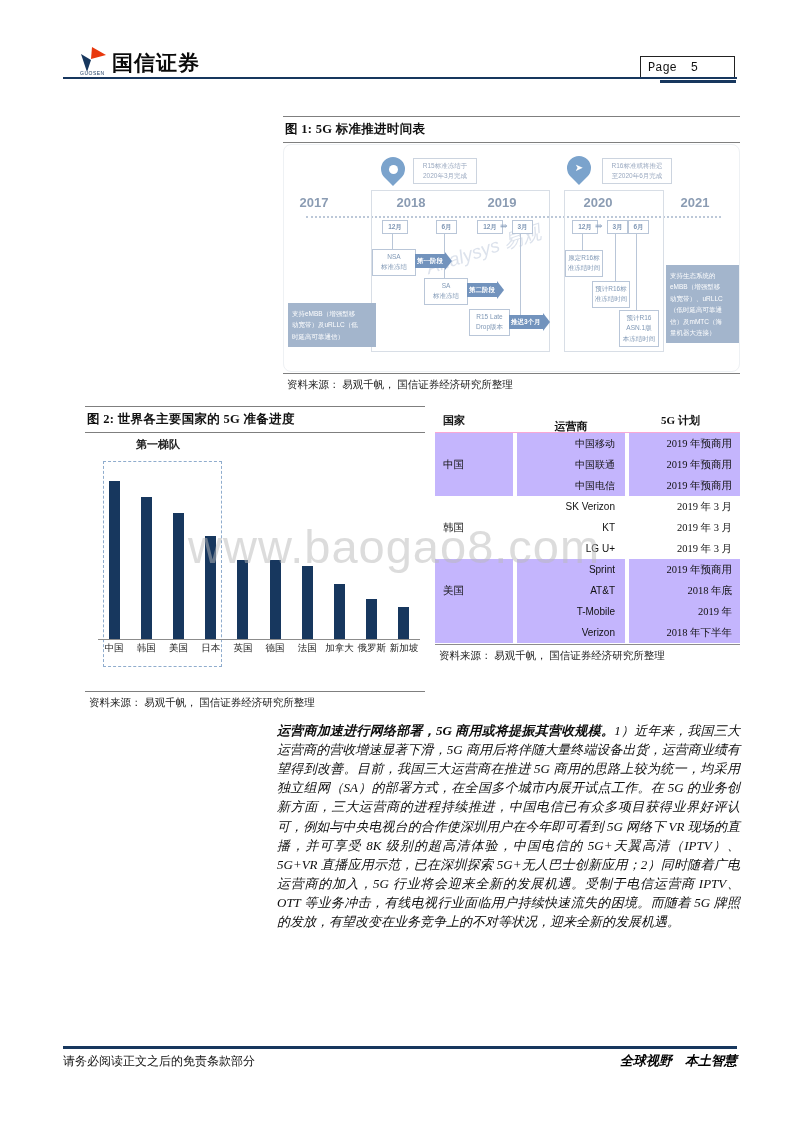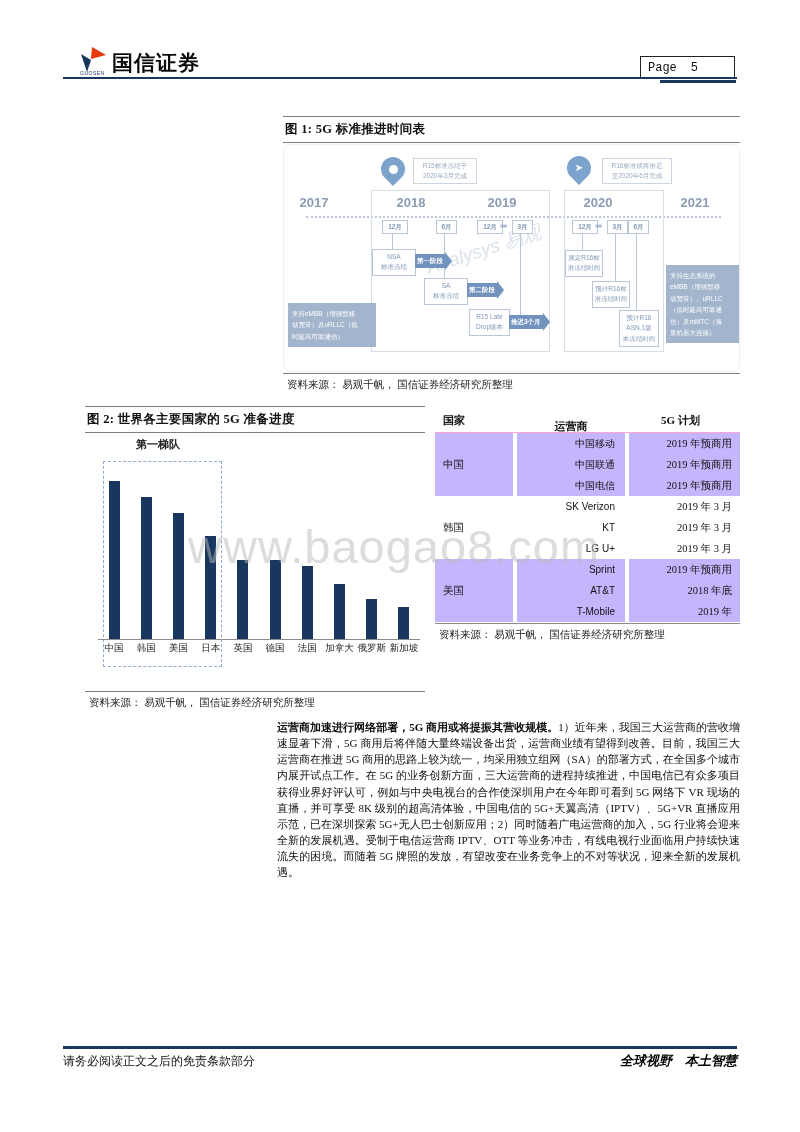--- a/index.html
+++ b/index.html
@@ -65,22 +65,22 @@
   .t-head .h-op{text-align:center;margin-top:13px;}
   .t-head .h-plan{text-align:center;padding-right:8px;}
   .t-row{height:21px;}
   .t-cell{display:flex;align-items:center;font-size:10.5px;background:#fff;}
   .t-cell.shaded{background:#c4b5fd;}
   .t-country{padding-left:8px;}
   .t-op{justify-content:flex-end;padding-right:10px;font-family:"Liberation Sans",sans-serif;font-size:10px;}
   .t-plan{justify-content:flex-end;padding-right:8px;}
   .t-bottom{border-top:1px solid #8c8c8c;margin-top:1px;}
   
-  .body-text{position:absolute;left:277px;top:708px;width:463px;font-size:11px;line-height:1.47;
-             text-align:justify;color:#0d0d0d;}
+  .body-text{position:absolute;left:277px;top:708px;width:463px;font-size:13px;line-height:1.47;
+             text-align:justify;color:#0d0d0d;font-style:italic;}
   
   .page-watermark{position:absolute;left:188px;top:519px;font-size:47px;color:rgba(186,186,186,.5);
                   font-family:"Liberation Sans",sans-serif;letter-spacing:1px;z-index:40;pointer-events:none;white-space:nowrap;}
   
   .footer-rule{position:absolute;left:63px;top:1046px;width:674px;height:2.5px;background:#17375e;}
   .footer-left{position:absolute;left:63px;top:1053px;font-size:12px;color:#111;}
   .footer-right{position:absolute;right:63px;top:1052px;font-size:13px;font-weight:bold;font-style:italic;color:#000;}
 </style>
 </head>
 <body>
@@ -278,20 +278,25 @@
         <div class="t-row">
           <div class="t-cell t-country shaded">美国</div>
           <div class="t-cell t-op shaded">AT&amp;T</div>
           <div class="t-cell t-plan shaded">2018 年底</div>
         </div>
         <div class="t-row">
           <div class="t-cell t-country shaded"></div>
           <div class="t-cell t-op shaded">T-Mobile</div>
           <div class="t-cell t-plan shaded">2019 年</div>
         </div>
+        <div class="t-row">
+          <div class="t-cell t-country shaded"></div>
+          <div class="t-cell t-op shaded">Verizon</div>
+          <div class="t-cell t-plan shaded">2018 年下半年</div>
+        </div>
       </div>
     <div class="t-bottom"></div>
     <div class="fig-source" style="border-top:none">资料来源： 易观千帆， 国信证券经济研究所整理</div>
   </div>
 
   <p class="body-text"><b>运营商加速进行网络部署，5G 商用或将提振其营收规模。</b><span>1）近年来，我国三大运营商的营收增速显著下滑，5G 商用后将伴随大量终端设备出货，运营商业绩有望得到改善。目前，我国三大运营商在推进 5G 商用的思路上较为统一，均采用独立组网（SA）的部署方式，在全国多个城市内展开试点工作。在 5G 的业务创新方面，三大运营商的进程持续推进，中国电信已有众多项目获得业界好评认可，例如与中央电视台的合作使深圳用户在今年即可看到 5G 网络下 VR 现场的直播，并可享受 8K 级别的超高清体验，中国电信的 5G+天翼高清（IPTV）、5G+VR 直播应用示范，已在深圳探索 5G+无人巴士创新应用；2）同时随着广电运营商的加入，5G 行业将会迎来全新的发展机遇。受制于电信运营商 IPTV、OTT 等业务冲击，有线电视行业面临用户持续快速流失的困境。而随着 5G 牌照的发放，有望改变在业务竞争上的不对等状况，迎来全新的发展机遇。</span></p>
 
   <div class="page-watermark">www.baogao8.com</div>
 
   <div class="footer-rule"></div>

